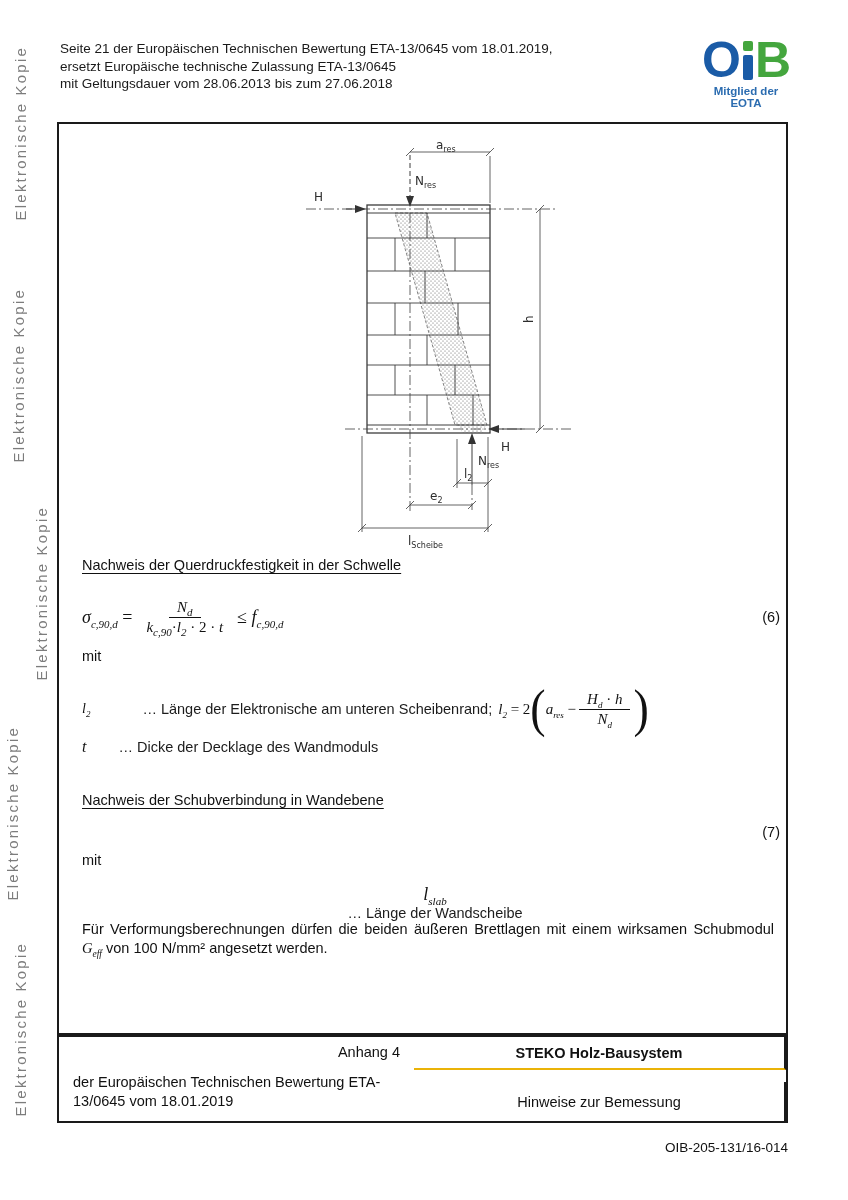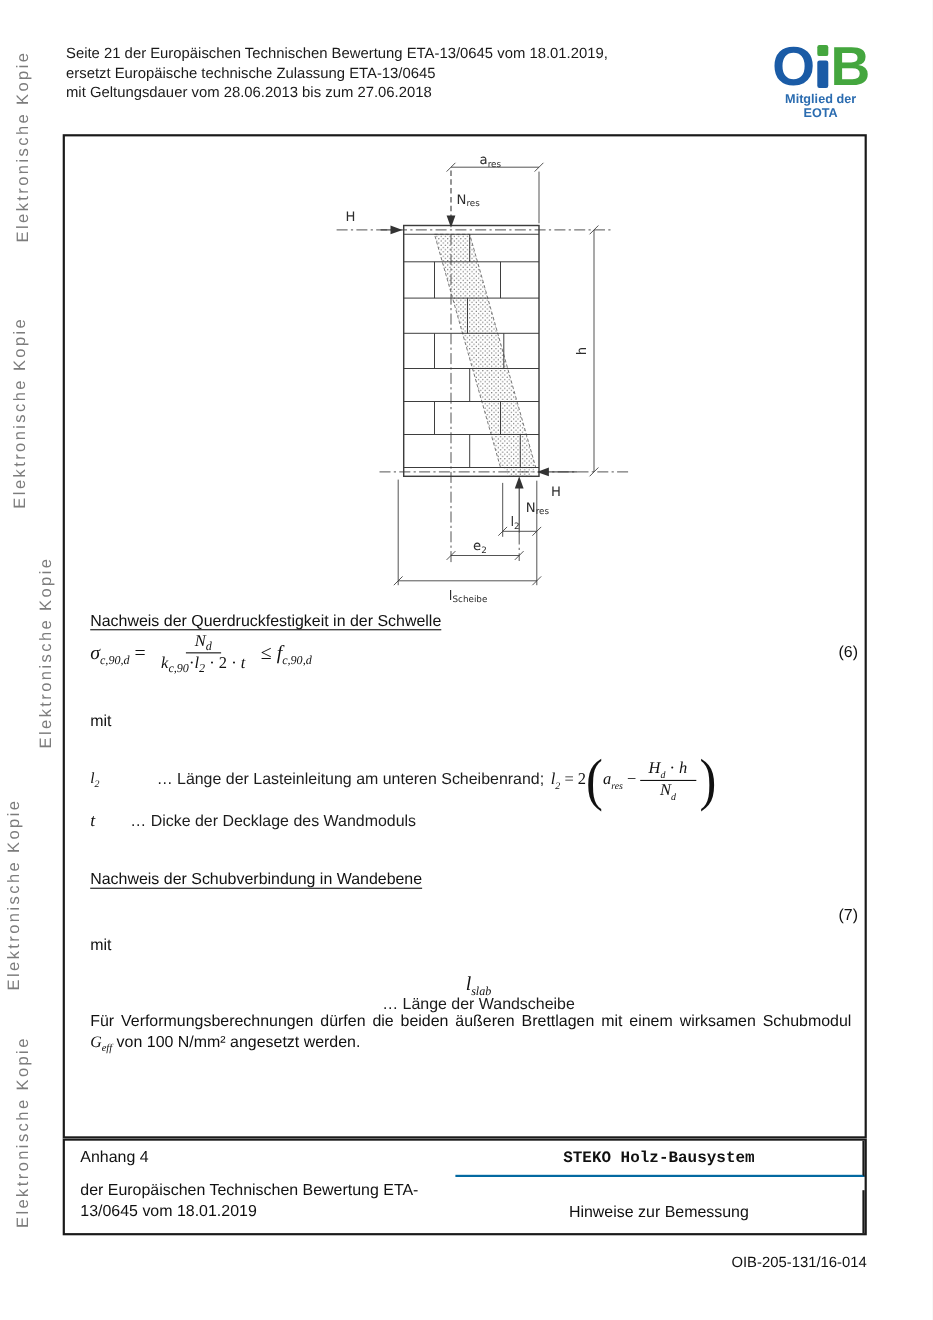--- a/index.html
+++ b/index.html
@@ -43,24 +43,24 @@
   .frac-sm { font-size:15px; }
   .bigparen { font-family:"Liberation Serif",serif; font-style:normal; font-size:46px; font-weight:300;
               display:inline-block; transform:scaleY(1.15); line-height:0; color:#111; }
   .defrow { position:absolute; left:82px; right:60px; display:flex; align-items:center; }
   .para { position:absolute; left:82px; width:692px; font-size:14.5px; line-height:19px; color:#111;
           text-align:justify; }
   
   .ftable { position:absolute; left:57px; top:1035px; width:731px; height:88px; border:2px solid #1a1a1a;
             display:grid; grid-template-columns:355px 1fr; grid-template-rows:33px 1fr; background:#fff; }
   .fcell { font-size:14.5px; color:#111; }
-  .fcell-tl { border-right:2px solid #1a1a1a; border-bottom:2px solid #0369a1; display:flex; align-items:center; justify-content:center; font-weight:bold;font-family:Liberation Mono, monospace; }
+  .fcell-tl { border-right:2px solid #1a1a1a; border-bottom:2px solid #eab308; display:flex; align-items:center; justify-content:center; font-weight:bold; }
   .fcell-bl { border-right:2px solid #1a1a1a; display:flex; align-items:center; justify-content:center;margin-top:12px; }
   .fcell-r  { grid-row:1 / 3; padding:7px 14px; }
-  .fcell-r .annex { margin-bottom:13px; }
+  .fcell-r .annex { margin-bottom:13px;text-align:right; }
   .fcell-r .annex-desc { width:340px; line-height:19px; }
   .docnum { position:absolute; left:57px; top:1140px; width:731px; text-align:right; font-size:13.5px; color:#111; }
 </style>
 </head>
 <body>
 
 <div class="page">
 
   <div class="wm" style="left:12px; top:46px;">Elektronische Kopie</div>
   <div class="wm" style="left:10px; top:288px;">Elektronische Kopie</div>
@@ -184,36 +184,36 @@
     <text class="dtext" x="233" y="193" transform="rotate(-90 233 193)">h</text>
     <text class="dtext" x="201" y="321">H</text>
     <text class="dtext" x="178" y="335"><tspan>N</tspan><tspan class="dsub" dy="2.5">res</tspan></text>
     <text class="dtext" x="164" y="348"><tspan>l</tspan><tspan class="dsub" dy="2.5">2</tspan></text>
     <text class="dtext" x="130" y="370"><tspan>e</tspan><tspan class="dsub" dy="2.5">2</tspan></text>
     <text class="dtext" x="108" y="415"><tspan>l</tspan><tspan class="dsub" dy="2.5">Scheibe</tspan></text>
   </svg>
 
   <div class="heading" style="top:557px;">Nachweis der Querdruckfestigkeit in der Schwelle</div>
 
-  <div class="eqrow" style="top:564px; height:58px;">
+  <div class="eqrow" style="top:588px; height:58px;">
     <span class="math"><span>σ</span><sub class="msub">c,90,d</sub>&nbsp;<span class="up">=</span></span>
     <span class="frac math frac-sm">
       <span class="num"><span>N</span><sub class="msub">d</sub></span>
       <span class="den"><span>k</span><sub class="msub">c,90</sub><span class="up">·</span><span>l</span><sub class="msub">2</sub> <span class="up">·</span> <span class="up">2</span> <span class="up">·</span> <span>t</span></span>
     </span>
     <span class="math"><span class="up">≤</span> <span>f</span><sub class="msub">c,90,d</sub></span>
     <span class="eqnum">(6)</span>
   </div>
 
   <div class="plain" style="top:648px;">mit</div>
 
   <div class="defrow" style="top:678px; height:62px;">
     <span class="math" style="font-size:14px;"><span>l</span><sub class="msub" style="font-size:9px;">2</sub></span>
     <span style="width:52px;"></span>
-    <span style="font-size:14.5px;">… Länge der Lasteinleitung am unteren Scheibenrand;</span>
+    <span style="font-size:14.5px;">… Länge der Elektronische am unteren Scheibenrand;</span>
     <span style="width:6px;"></span>
     <span class="math" style="font-size:15px; display:inline-flex; align-items:center;">
       <span><span>l</span><sub class="msub" style="font-size:9px;">2</sub> <span class="up">=</span> <span class="up">2</span></span>
       <span class="bigparen">(</span>
       <span style="display:inline-flex; align-items:center;">
         <span><span>a</span><sub class="msub" style="font-size:9px;">res</sub> <span class="up">−</span></span>
         <span class="frac" style="font-size:15px; margin:0 3px;">
           <span class="num"><span>H</span><sub class="msub" style="font-size:9px;">d</sub> <span class="up">·</span> <span>h</span></span>
           <span class="den"><span>N</span><sub class="msub" style="font-size:9px;">d</sub></span>
         </span>

